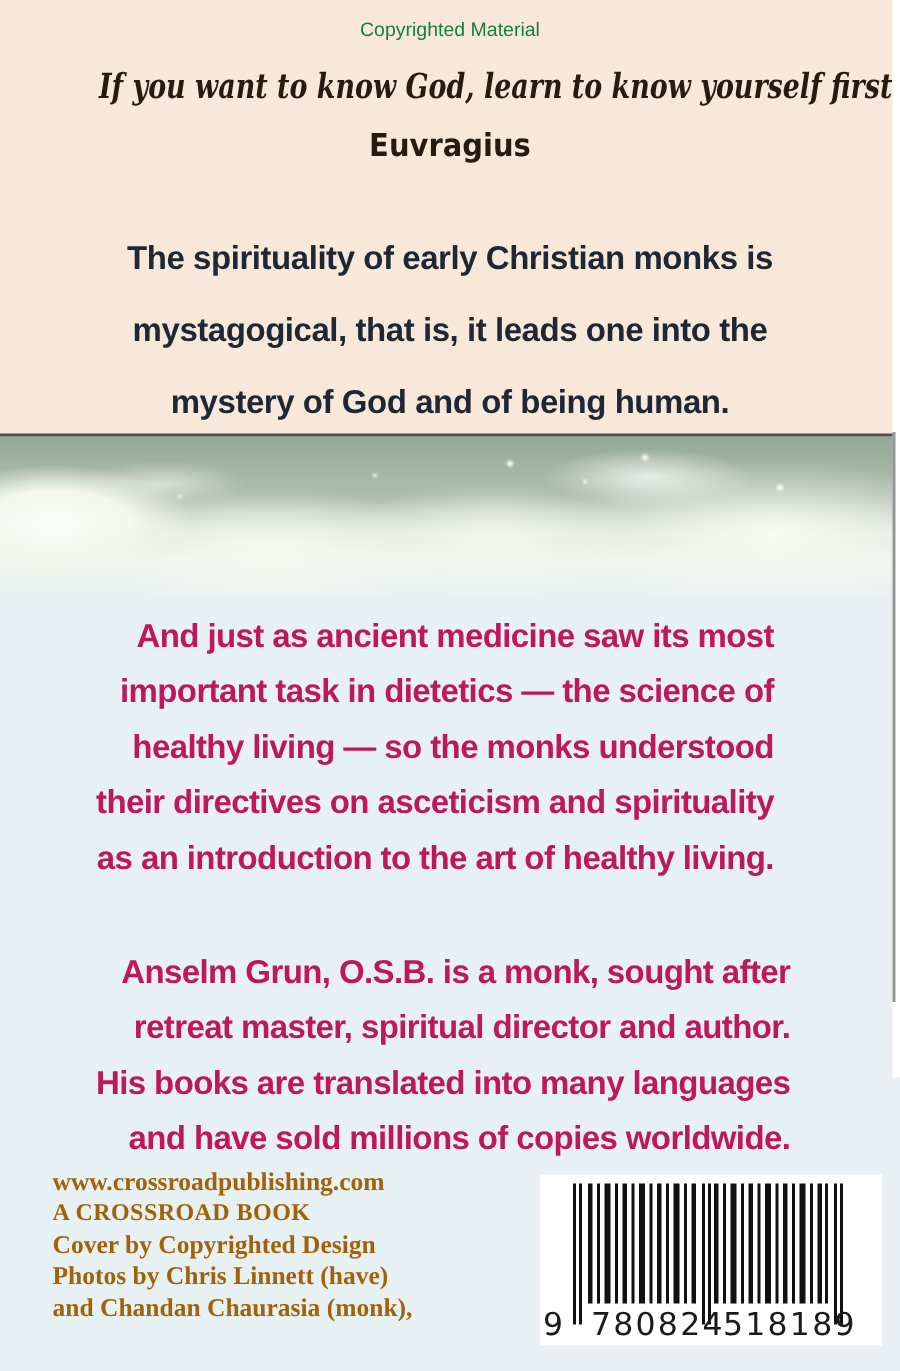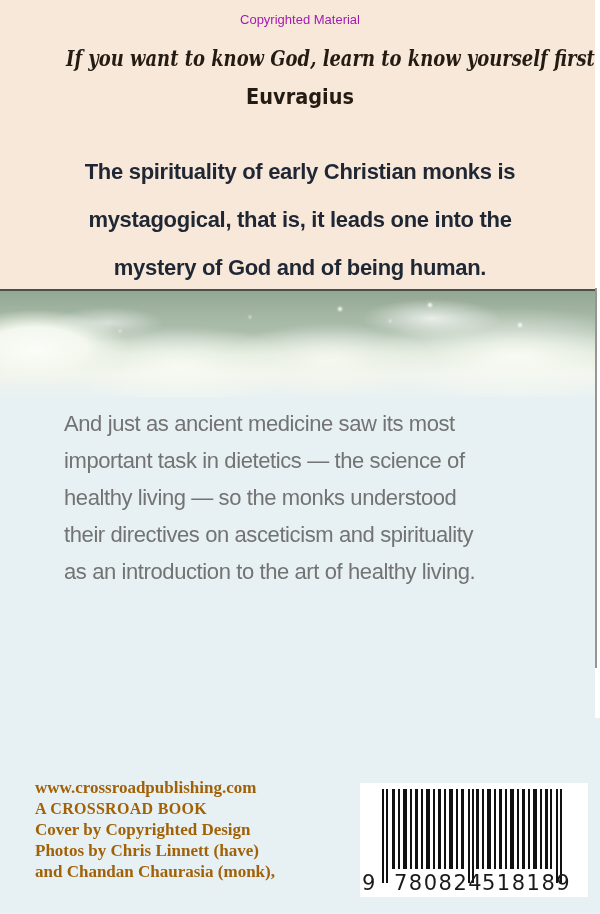--- a/index.html
+++ b/index.html
@@ -7,21 +7,21 @@
     position:relative;width:600px;height:914px;background:#ffffff;
     overflow:hidden;font-family:"Liberation Sans",sans-serif;
   }
   
   .section-cream{
     position:absolute;left:0;top:0;width:600px;height:289px;
     background:#f8e8da;
   }
   .watermark{
     position:absolute;width:100%;text-align:center;
-    font-family:"Liberation Sans",sans-serif;font-size:13px;color:#a21caf;
+    font-family:"Liberation Sans",sans-serif;font-size:13px;color:#15803d;
   }
   .watermark.top{top:12px;left:0;}
   .quote{
     position:absolute;top:44px;left:0;width:600px;text-align:center;
     font-family:"DejaVu Serif","Liberation Serif",serif;
     font-style:italic;font-weight:bold;font-size:23px;color:#241b13;
     white-space:nowrap;transform:scaleX(0.78);transform-origin:50% 50%;
   }
   .attribution{
     position:absolute;top:85px;left:0;width:600px;text-align:center;
@@ -60,22 +60,22 @@
       radial-gradient(circle 2px at 120px 40px,#fff 0 60%,transparent 70%);
   }
   
   .section-blue{
     position:absolute;left:0;top:397px;width:600px;height:517px;
     background:#e7f0f3;
   }
   .body-para{
     position:absolute;left:64px;
     font-family:"Liberation Sans","DejaVu Sans",sans-serif;
-    font-weight:normal;font-size:22px;line-height:37px;
-    letter-spacing:-0.4px;color:#737373;text-align:left;
+    font-weight:bold;font-size:22px;line-height:37px;
+    letter-spacing:-0.4px;color:#be185d;text-align:right;
   }
   .para-1{top:8px;}
   .para-2{top:232px;}
   .credits{
     position:absolute;left:35px;top:380px;
     font-family:"Liberation Serif","DejaVu Serif",serif;
     font-weight:bold;color:#a16207;
   }
   .credit-line{font-size:17px;line-height:21px;}
   .credit-line.imprint{font-size:16px;line-height:21px;letter-spacing:0.3px;}
@@ -110,20 +110,24 @@
   <div class="section-photo">
     <div class="spray"></div>
   </div>
 
   <div class="section-blue">
     <div class="body-para para-1 multiline">And just as ancient medicine saw its most
 important task in dietetics — the science of
 healthy living — so the monks understood
 their directives on asceticism and spirituality
 as an introduction to the art of healthy living.</div>
+    <div class="body-para para-2 multiline">Anselm Grun, O.S.B. is a monk, sought after
+retreat master, spiritual director and author.
+His books are translated into many languages
+and have sold millions of copies worldwide.</div>
 
     <div class="credits">
       <div class="credit-line">www.crossroadpublishing.com</div>
       <div class="credit-line imprint">A CROSSROAD BOOK</div>
       <div class="credit-line">Cover by Copyrighted Design</div>
       <div class="credit-line">Photos by Chris Linnett (have)</div>
       <div class="credit-line">and Chandan Chaurasia (monk),</div>
     </div>
 
     <div class="barcode-box">

